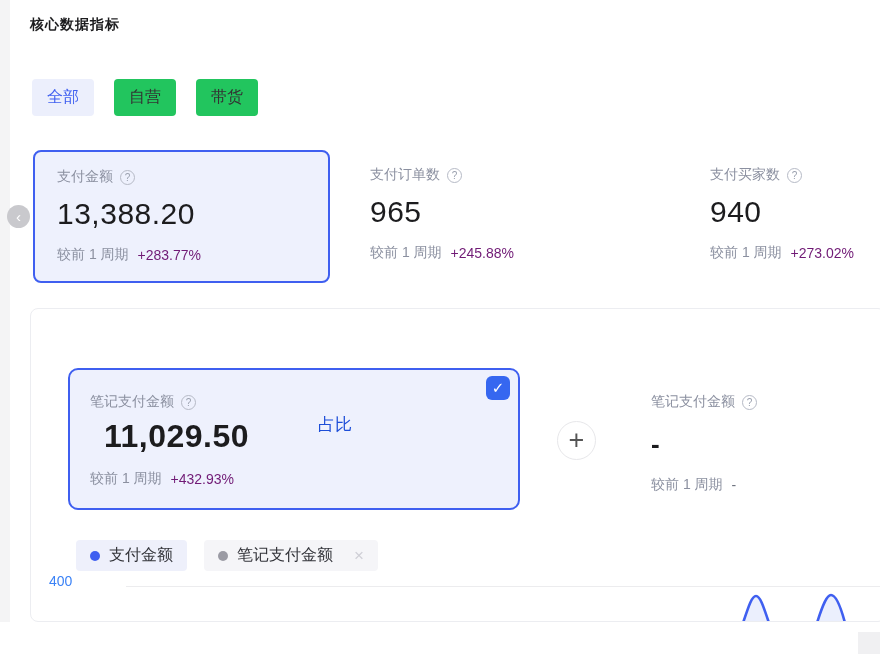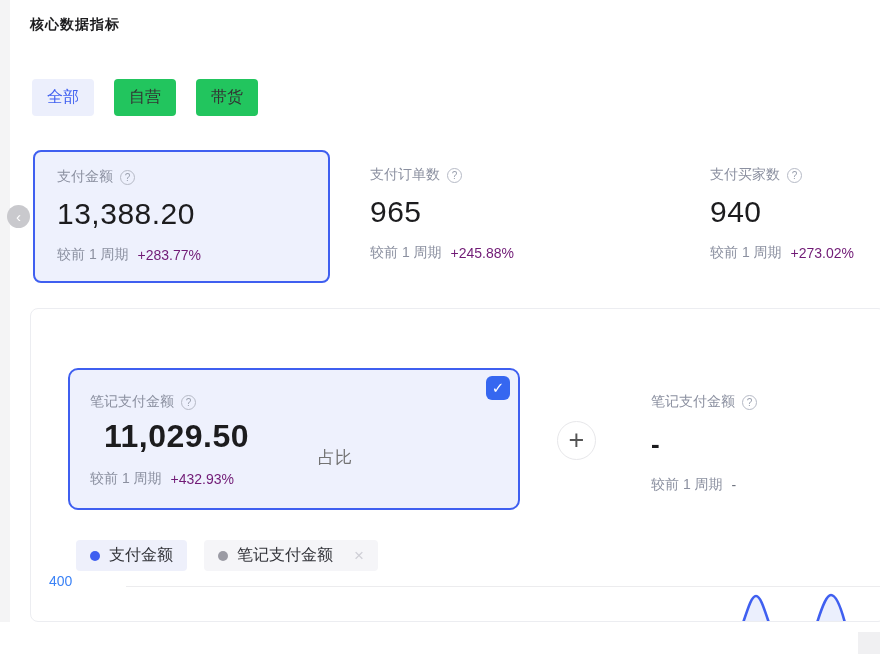--- a/index.html
+++ b/index.html
@@ -45,21 +45,21 @@
   .lower-card { position:absolute; left:30px; top:308px; width:856px; height:314px;
     background:#fff; border:1px solid #ecedf1; border-radius:8px; }
 
   .sub-card-selected { position:absolute; left:37px; top:59px; width:452px; height:142px;
     border:2px solid #3f5ff0; border-radius:10px; background:#eef1fd; cursor:pointer; }
   .sub-checkbox { position:absolute; right:8px; top:6px; width:24px; height:24px; border-radius:6px;
     background:#3667f0; color:#fff; font-size:15px; font-weight:bold; display:flex; align-items:center; justify-content:center; cursor:pointer; }
   .sub-label-row { position:absolute; left:20px; top:23px; display:flex; align-items:center; gap:7px; color:#8b90a0; font-size:14px; }
   .sub-value { position:absolute; left:20px; top:48px; font-size:32px; font-weight:bold; color:#1c1c1e; letter-spacing:0.5px;margin-left:14px; }
   .share-row { position:absolute; left:248px; top:43px; display:flex; align-items:baseline; gap:4px; }
-  .share-label { font-size:17px; color:#737373;margin-top:33px; }
+  .share-label { font-size:17px; color:#1d4ed8; }
   .share-value { font-size:37px; font-weight:bold; color:#2c52ec; letter-spacing:0.5px; }
   .sub-delta-row { position:absolute; left:20px; top:100px; font-size:14px; color:#8b90a0; display:flex; gap:9px; align-items:center; }
 
   .add-metric-btn { position:absolute; left:526px; top:112px; width:39px; height:39px; border-radius:50%;
     background:#fff; border:1px solid #e7e7ea; color:#555; font-size:27px; font-weight:300; line-height:33px;
     text-align:center; cursor:pointer; font-family:inherit; padding:0; }
 
   .live-metric { position:absolute; left:620px; top:84px; width:220px; }
   .live-value { margin-top:18px; font-size:26px; font-weight:bold; color:#1c1c1e; }
   .live-delta-row { margin-top:16px; font-size:14px; color:#8b90a0; display:flex; gap:9px; align-items:center; }

